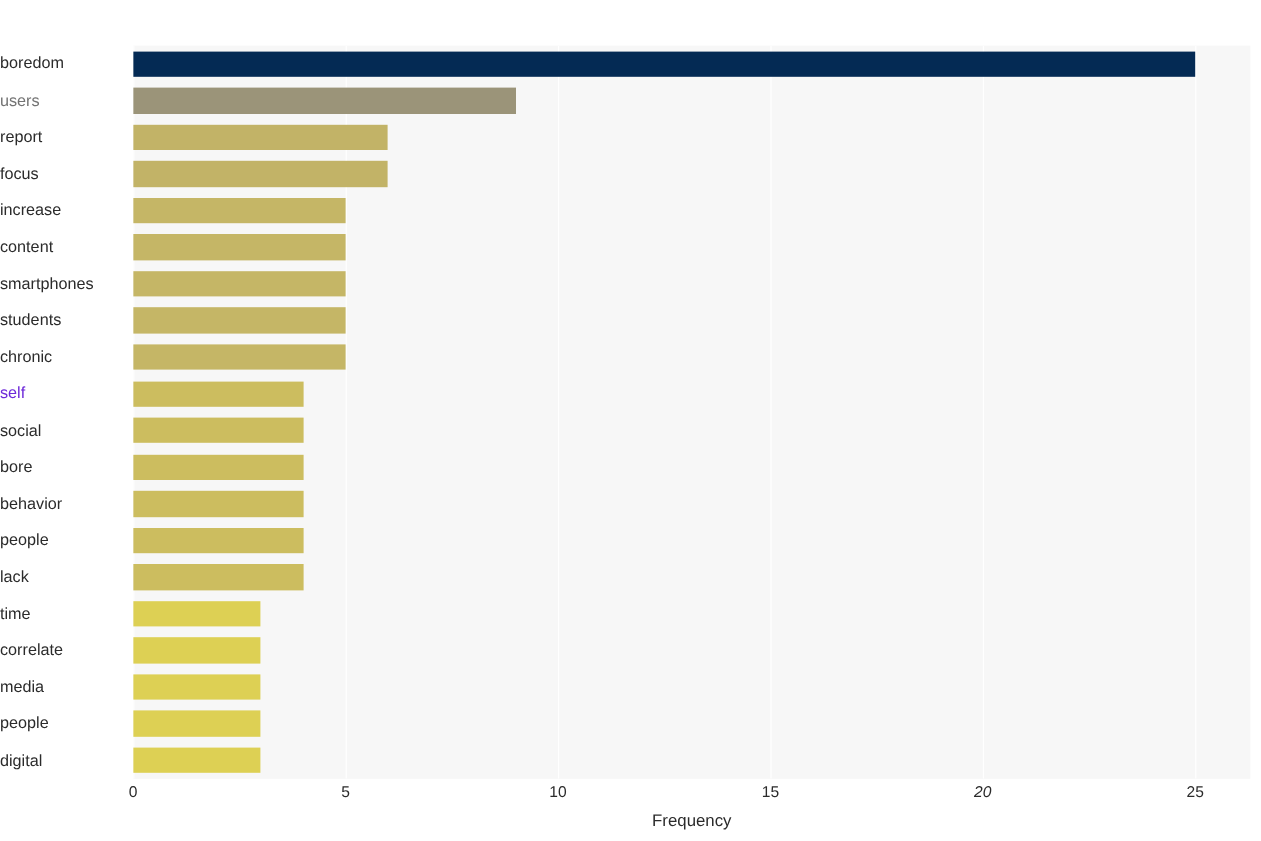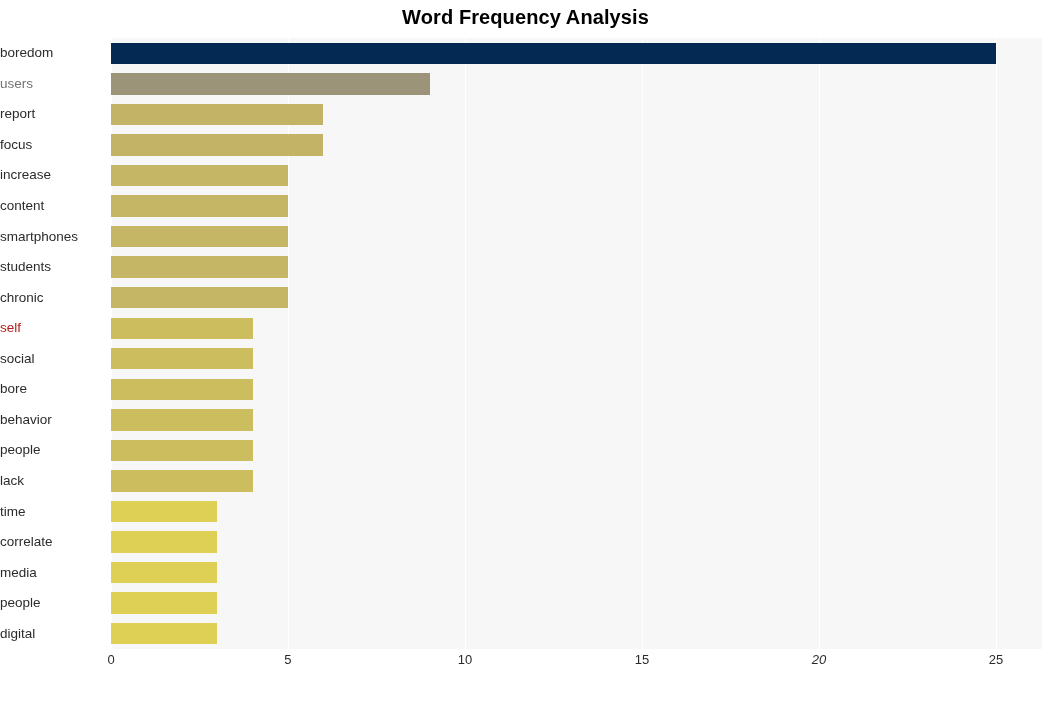--- a/index.html
+++ b/index.html
@@ -101,33 +101,32 @@
     text-align: center;
     font-size: 14px;
     color: #2b2b2b;
   }
 </style>
 </head>
 <body>
 
 <div id="chart-root" style="background: rgb(255, 255, 255);">
 
-  <div id="chart-title" style="color: rgb(0, 0, 0);">Word Frequency Analysis</div>
 
   <div id="y-axis">
       <div class="ytick" style="top: 8.275px; color: rgb(43, 43, 43);">boredom</div>
       <div class="ytick" style="top: 38.825px; color: #737373;">users</div>
       <div class="ytick" style="top: 69.375px; color: rgb(43, 43, 43);">report</div>
       <div class="ytick" style="top: 99.925px; color: rgb(43, 43, 43); padding-left: 12px;">focus</div>
       <div class="ytick" style="top: 130.475px; color: rgb(43, 43, 43);">increase</div>
       <div class="ytick" style="top: 161.025px; color: rgb(43, 43, 43);">content</div>
       <div class="ytick" style="top: 191.575px; color: rgb(43, 43, 43);">smartphones</div>
       <div class="ytick" style="top: 222.125px; color: rgb(43, 43, 43);">students</div>
       <div class="ytick" style="top: 252.675px; color: rgb(43, 43, 43);">chronic</div>
-      <div class="ytick" style="top: 283.225px; color: #b91c1c;">self</div>
+      <div class="ytick" style="top: 283.225px; color: #6d28d9;">self</div>
       <div class="ytick" style="top: 313.775px; color: rgb(43, 43, 43);">social</div>
       <div class="ytick" style="top: 344.325px; color: rgb(43, 43, 43);">bore</div>
       <div class="ytick" style="top: 374.875px; color: rgb(43, 43, 43);">behavior</div>
       <div class="ytick" style="top: 405.425px; color: rgb(43, 43, 43);">people</div>
       <div class="ytick" style="top: 435.975px; color: rgb(43, 43, 43);">lack</div>
       <div class="ytick" style="top: 466.525px; color: rgb(43, 43, 43);">time</div>
       <div class="ytick" style="top: 497.075px; color: rgb(43, 43, 43);">correlate</div>
       <div class="ytick" style="top: 527.625px; color: rgb(43, 43, 43);">media</div>
       <div class="ytick" style="top: 558.175px; color: rgb(43, 43, 43);">people</div>
       <div class="ytick" style="top: 588.725px; color: rgb(43, 43, 43);">digital</div>
@@ -208,14 +207,15 @@
 
   <div id="x-axis">
       <div class="xtick" style="left: 0px; color: rgb(43, 43, 43);">0</div>
       <div class="xtick" style="left: 176.996px; color: rgb(43, 43, 43);">5</div>
       <div class="xtick" style="left: 353.992px; color: rgb(43, 43, 43);">10</div>
       <div class="xtick" style="left: 530.989px; color: rgb(43, 43, 43);">15</div>
       <div class="xtick" style="left: 707.985px; color: rgb(43, 43, 43); font-style: italic;">20</div>
       <div class="xtick" style="left: 884.981px; color: rgb(43, 43, 43);">25</div>
     </div>
 
+  <div id="x-axis-label" style="color: rgb(43, 43, 43);">Frequency</div>
 
 </div>
 
 </body></html>

